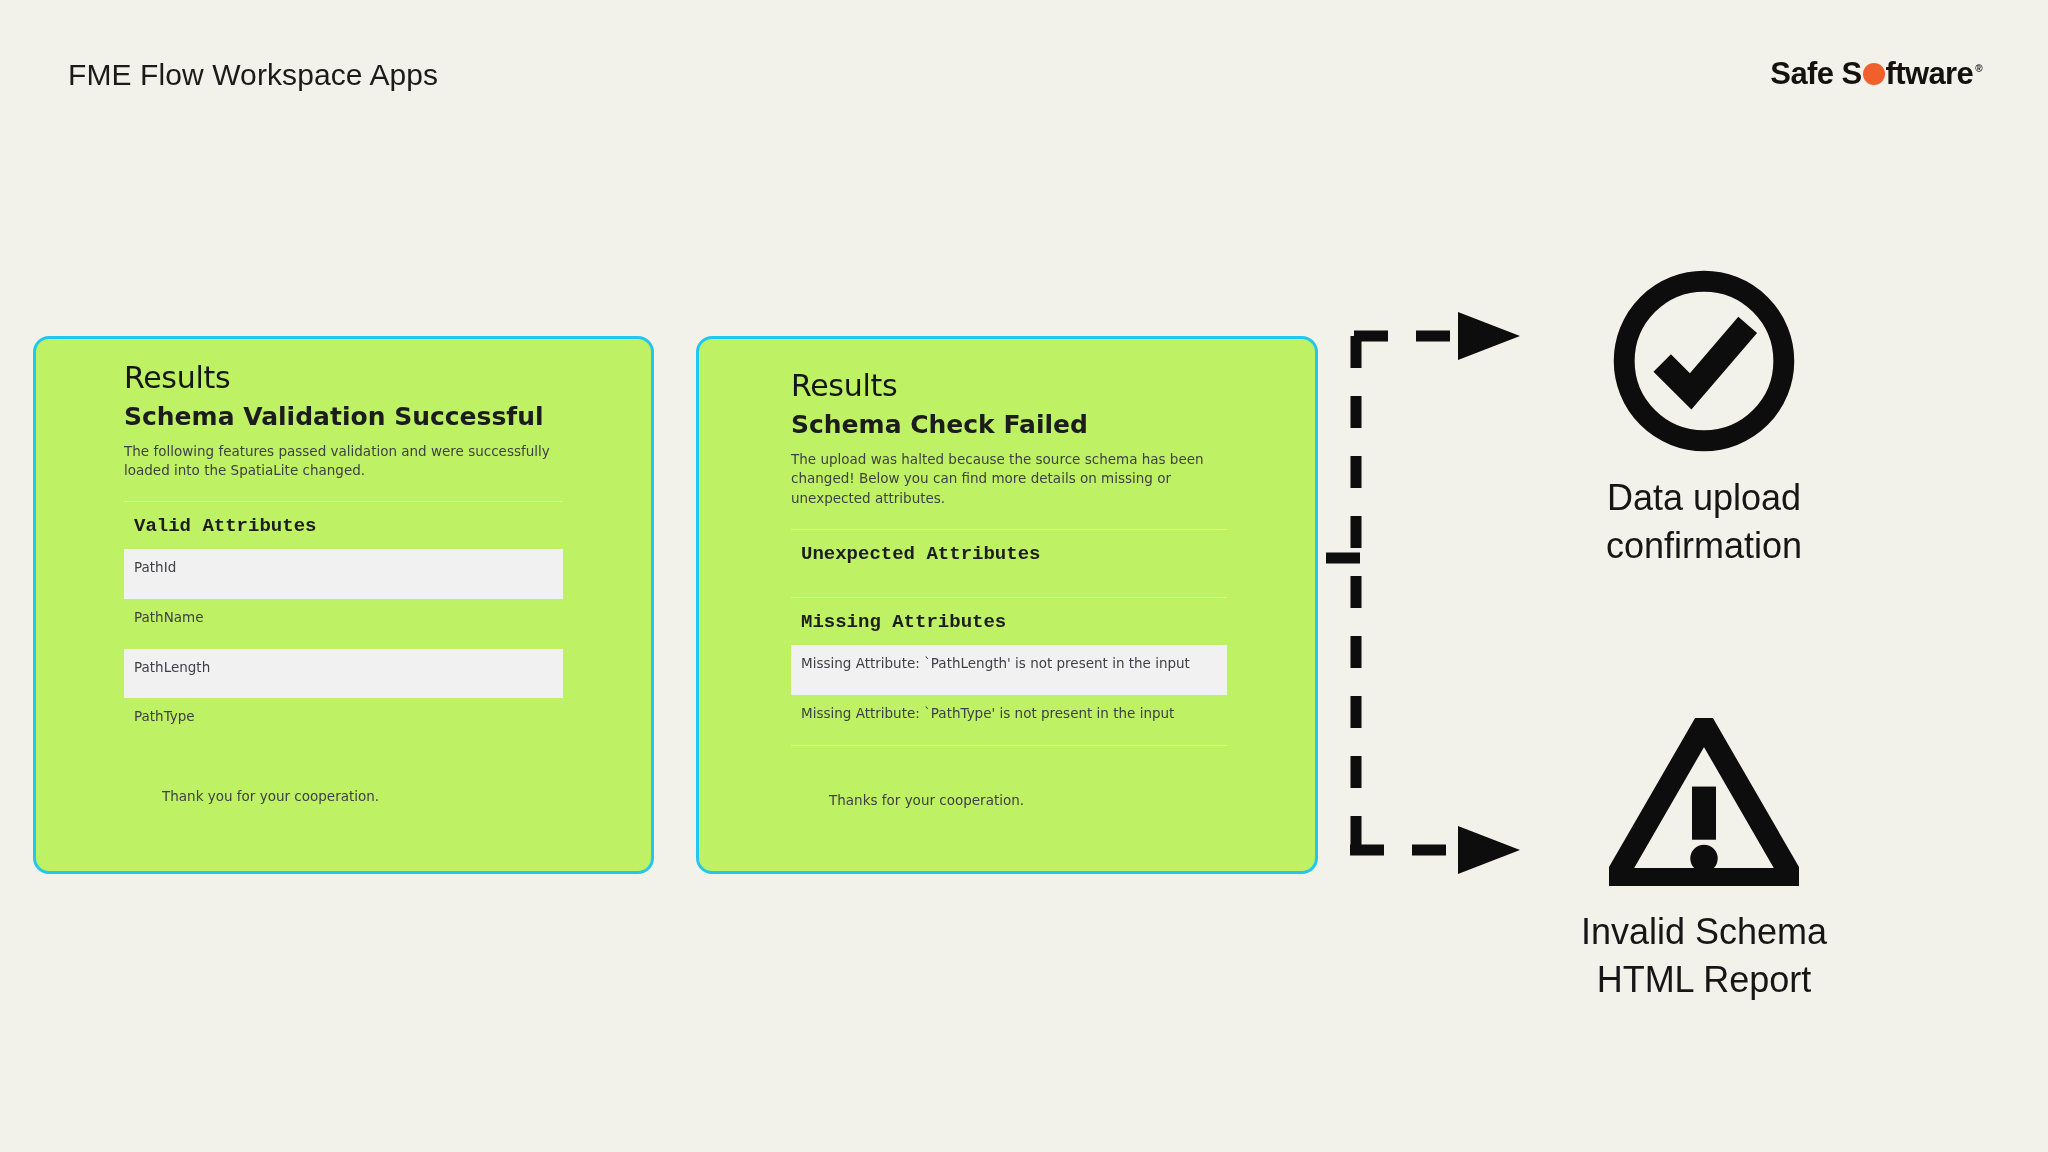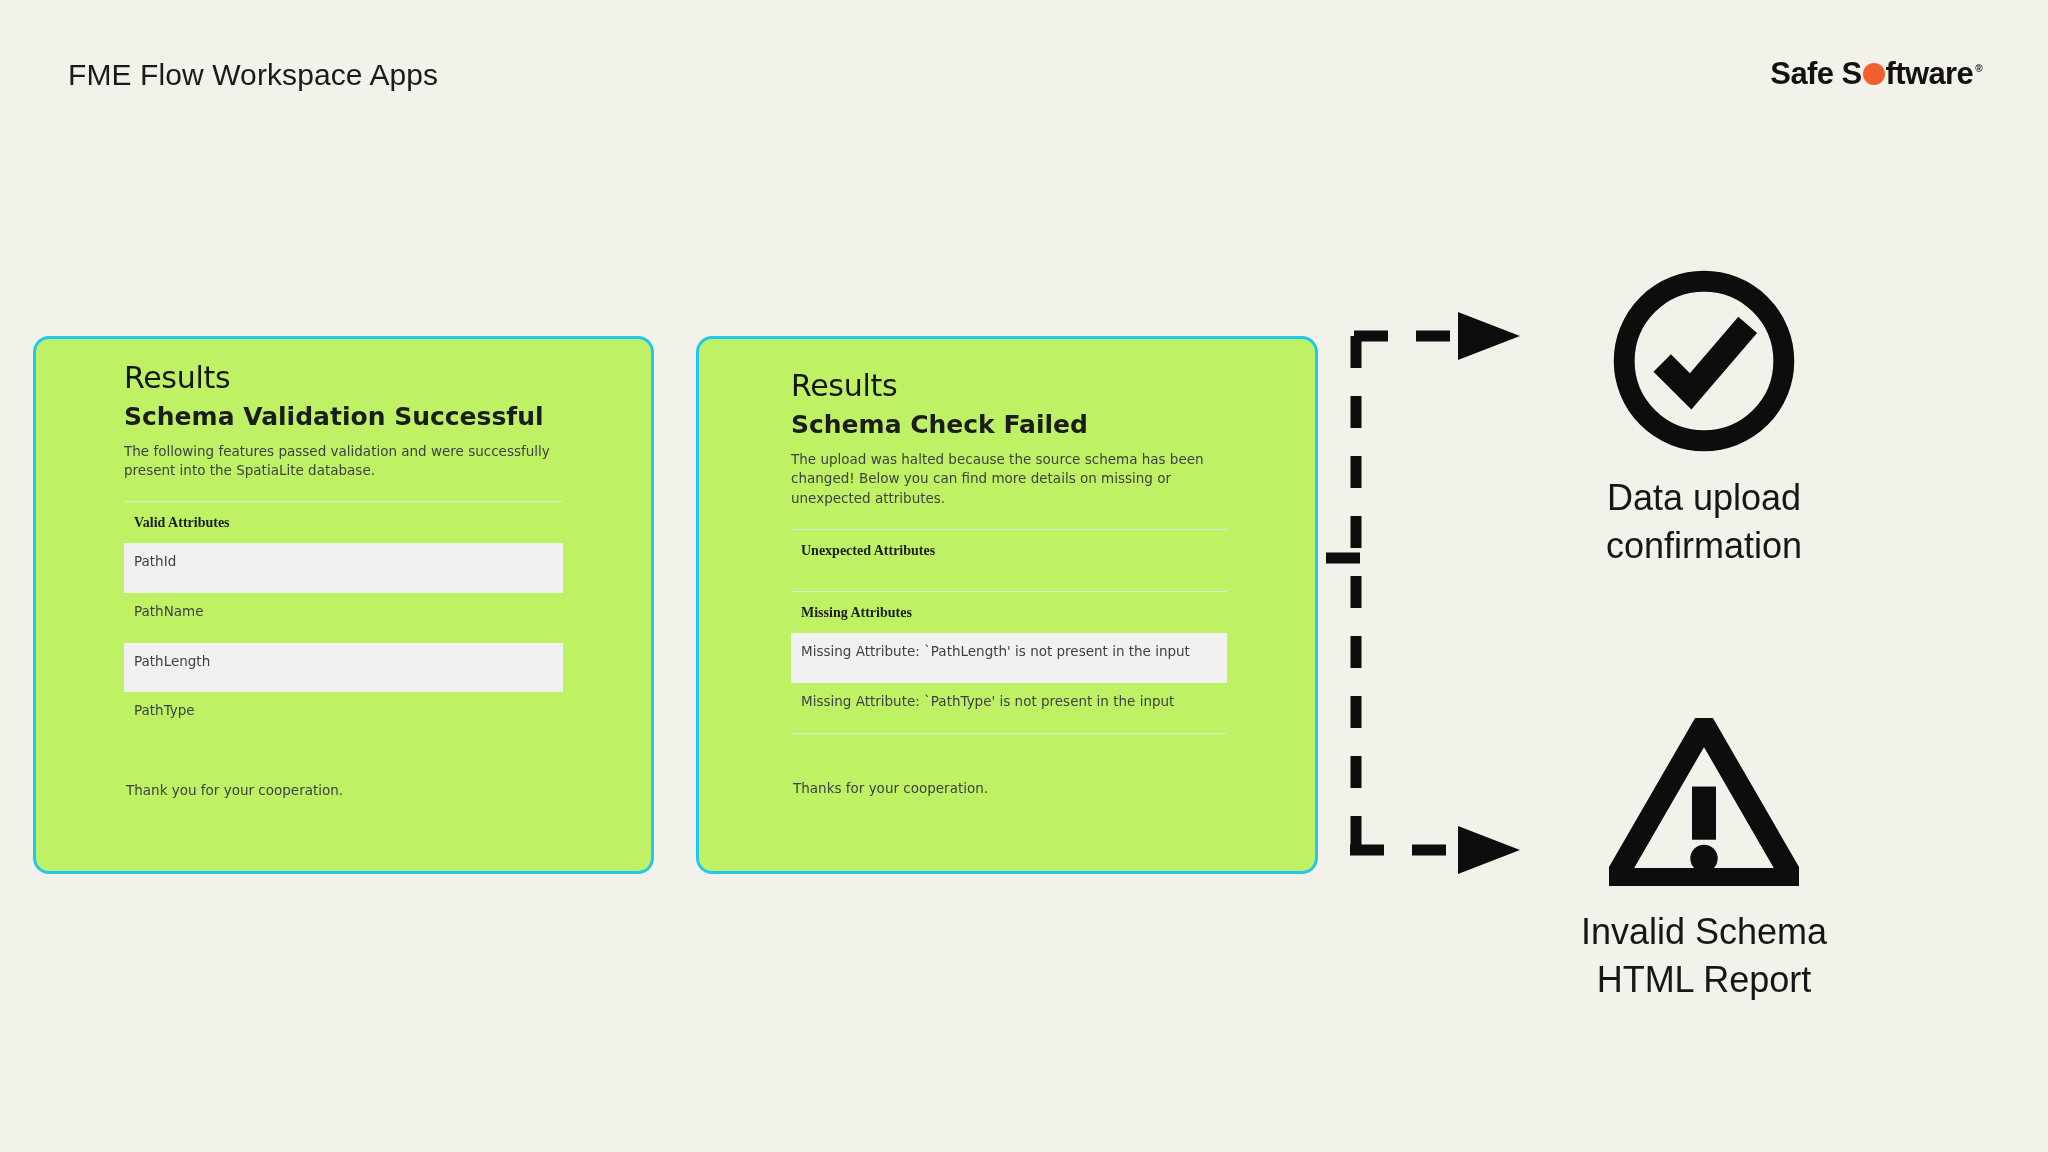--- a/index.html
+++ b/index.html
@@ -102,22 +102,22 @@
     margin: 0;
     max-width: 430px;
   }
 
   .section-rule {
     border: 0;
     border-top: 1px solid #e3e3e3;
     margin: 20px 0 0 0;
   }
   .section-head {
-    font-family: Liberation Serif, serif;
-    font-size: 14px;
+    font-family: Liberation Mono, monospace;
+    font-size: 19px;
     font-weight: 700;
     color: #1d1d1d;
     padding: 13px 0 12px 10px;
   }
   .attr-table {
     border-collapse: collapse;
     width: 100%;
     table-layout: fixed;
   }
   .attr-table td {
@@ -130,20 +130,21 @@
     line-height: 1.3;
     white-space: nowrap;
   }
   .attr-table tr.zebra td { background: #f1f1f1; }
 
   .closing {
     font-family: "DejaVu Sans", sans-serif;
     font-size: 13.5px;
     color: #3f3f44;
     padding-left: 2px;
+    margin-left: 36px;
   }
   #card-success .closing { margin-top: 40px; }
   #card-failure .closing { margin-top: 46px; padding-left: 2px; }
 
   
   .connector {
     position: absolute;
     left: 1320px;
     top: 290px;
     width: 250px;
@@ -179,21 +180,21 @@
   <span>Safe S</span>
   <span class="dot-o"></span>
   <span>ftware</span>
   <span class="tm">®</span>
 </div>
 
 <div class="card" id="card-success">
   <div class="card-inner">
     <div class="results-title">Results</div>
     <div class="subtitle">Schema Validation Successful</div>
-    <p class="body-text">The following features passed validation and were successfully present into the SpatiaLite database.</p>
+    <p class="body-text">The following features passed validation and were successfully loaded into the SpatiaLite changed.</p>
 
     <hr class="section-rule">
     <div class="section-head">Valid Attributes</div>
     <table class="attr-table">
       <tbody>
         <tr class="zebra">
           <td>PathId</td>
         </tr>
         <tr>
           <td>PathName</td>

